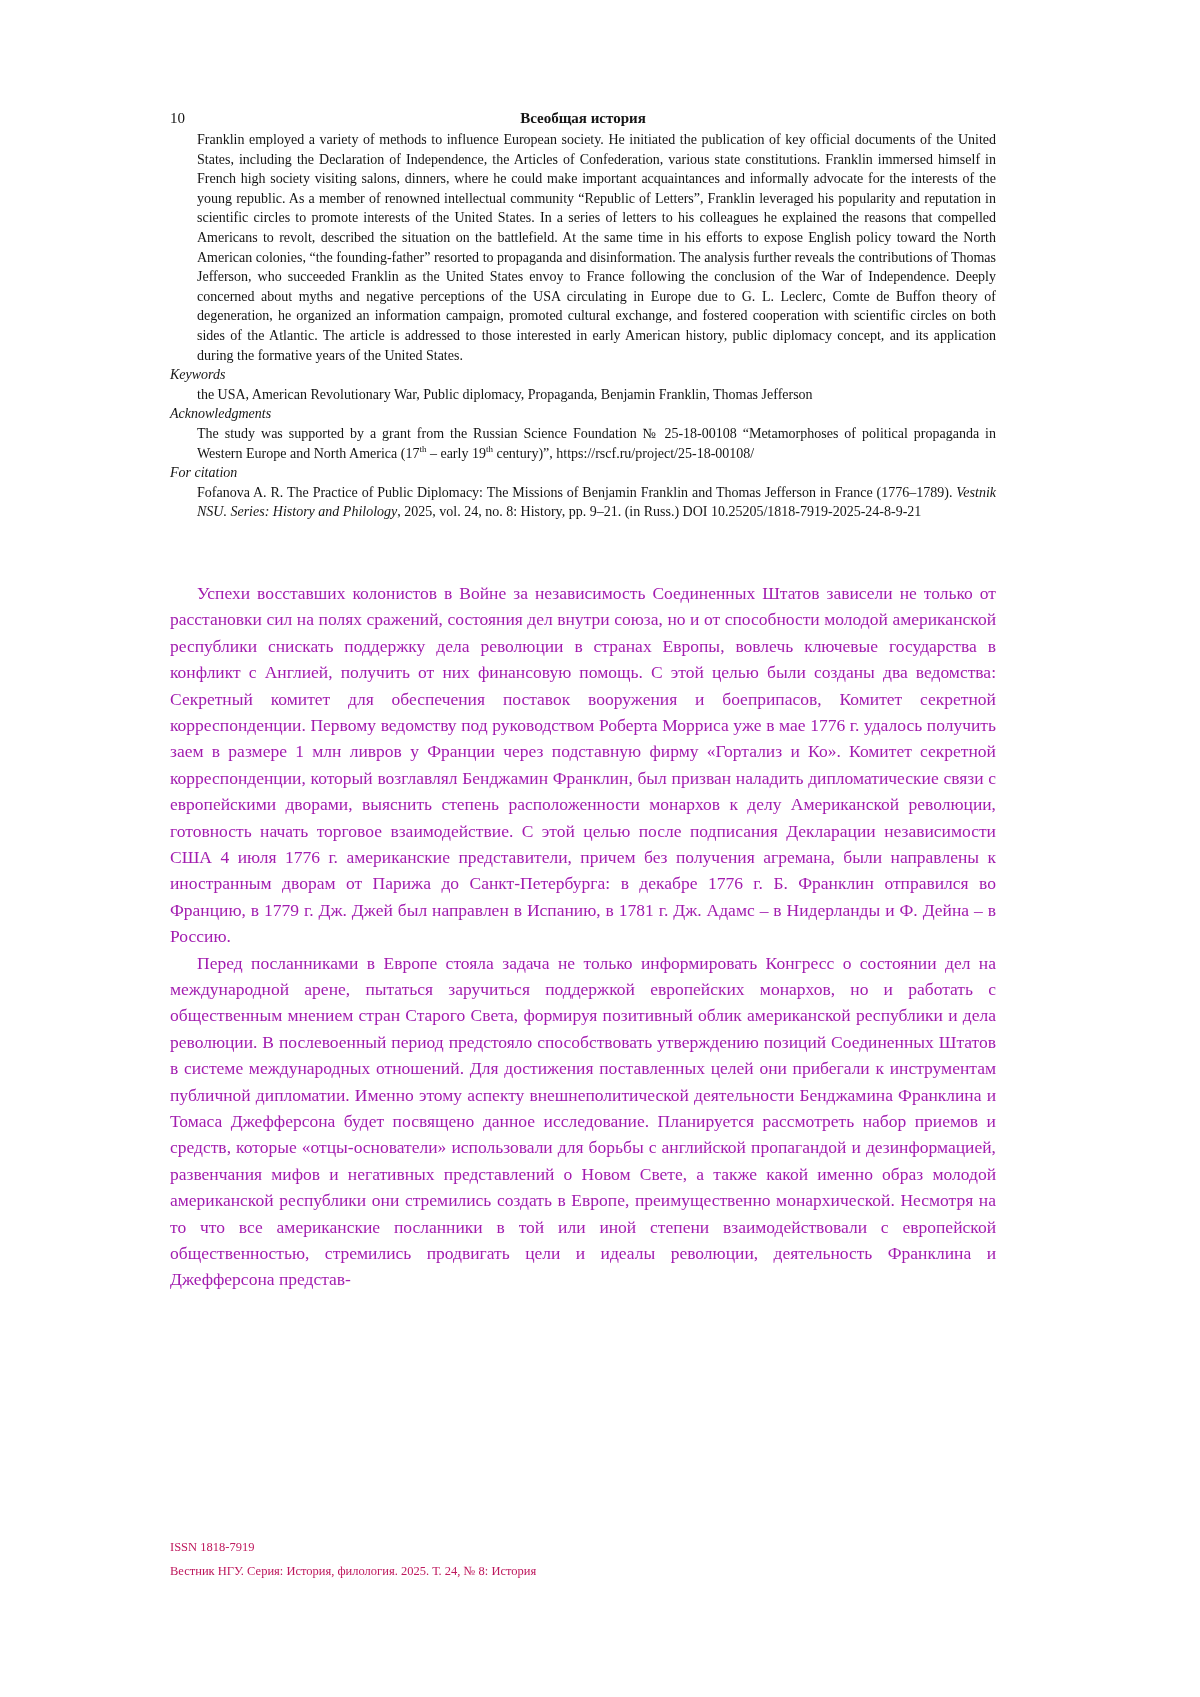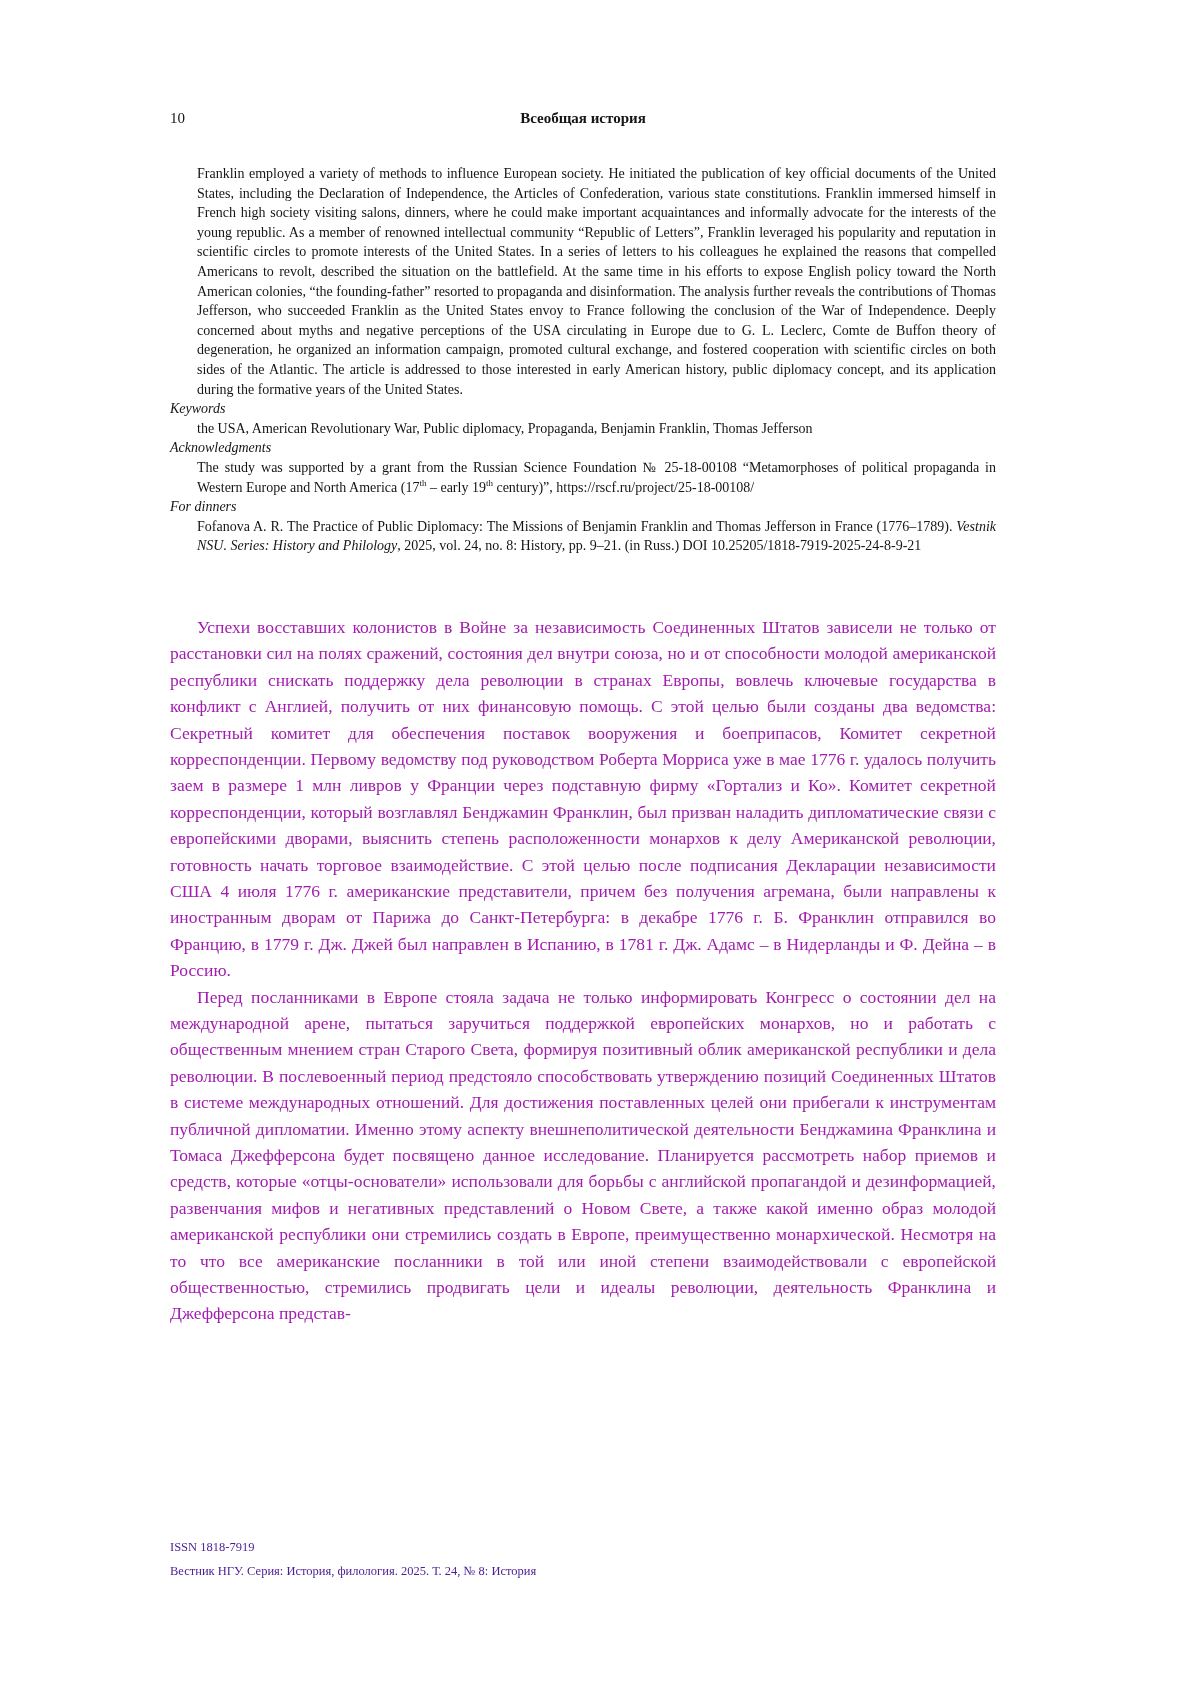--- a/index.html
+++ b/index.html
@@ -20,21 +20,20 @@
     position: absolute;
     left: 170px;
     top: 110px;
     width: 826px;
   }
 
   .running-head {
     position: relative;
     height: 20px;
     font-size: 15px;
-    margin-bottom: 34px;
   }
   .page-num {
     position: absolute;
     left: 0;
     top: 0;
   }
   .running-title {
     display: block;
     text-align: center;
     font-weight: bold;
@@ -72,21 +71,21 @@
     margin: 0;
     text-indent: 27px;
   }
 
   .footer {
     position: absolute;
     left: 170px;
     top: 1536px;
     font-size: 12.5px;
     line-height: 23.5px;
-    color: #4c1d95;
+    color: #be185d;
   }
   .footer div { white-space: nowrap; }
 </style>
 </head>
 <body>
 
 <div class="page">
 
   <div class="content">
 
@@ -98,21 +97,21 @@
     <section class="front-matter">
 
       <p class="fm-block">Franklin employed a variety of methods to influence European society. He initiated the publication of key official documents of the United States, including the Declaration of Independence, the Articles of Confederation, various state constitutions. Franklin immersed himself in French high society visiting salons, dinners, where he could make important acquaintances and informally advocate for the interests of the young republic. As a member of renowned intellectual community “Republic of Letters”, Franklin leveraged his popularity and reputation in scientific circles to promote interests of the United States. In a series of letters to his colleagues he explained the reasons that compelled Americans to revolt, described the situation on the battlefield. At the same time in his efforts to expose English policy toward the North American colonies, “the founding-father” resorted to propaganda and disinformation. The analysis further reveals the contributions of Thomas Jefferson, who succeeded Franklin as the United States envoy to France following the conclusion of the War of Independence. Deeply concerned about myths and negative perceptions of the USA circulating in Europe due to G. L. Leclerc, Comte de Buffon theory of degeneration, he organized an information campaign, promoted cultural exchange, and fostered cooperation with scientific circles on both sides of the Atlantic. The article is addressed to those interested in early American history, public diplomacy concept, and its application during the formative years of the United States.</p>
 
       <p class="fm-heading">Keywords</p>
       <p class="fm-block">the USA, American Revolutionary War, Public diplomacy, Propaganda, Benjamin Franklin, Thomas Jefferson</p>
 
       <p class="fm-heading">Acknowledgments</p>
       <p class="fm-block"><span>The study was supported by a grant from the Russian Science Foundation № 25-18-00108 “Metamorphoses of political propaganda in Western Europe and North America (17</span><sup>th</sup><span> – early 19</span><sup>th</sup><span> century)”, https://rscf.ru/project/25-18-00108/</span></p>
 
-      <p class="fm-heading">For dinners</p>
+      <p class="fm-heading">For citation</p>
       <p class="fm-block"><span>Fofanova A. R. The Practice of Public Diplomacy: The Missions of Benjamin Franklin and Thomas Jefferson in France (1776–1789). </span><span class="cite-italic">Vestnik NSU. Series: History and Philology</span><span>, 2025, vol. 24, no. 8: History, pp. 9–21. (in Russ.) </span><span>DOI 10.25205/1818-7919-2025-24-8-9-21</span></p>
 
     </section>
 
     <section class="body-text">
       <p>Успехи восставших колонистов в Войне за независимость Соединенных Штатов зависели не только от расстановки сил на полях сражений, состояния дел внутри союза, но и от способности молодой американской республики снискать поддержку дела революции в странах Европы, вовлечь ключевые государства в конфликт с Англией, получить от них финансовую помощь. С этой целью были созданы два ведомства: Секретный комитет для обеспечения поставок вооружения и боеприпасов, Комитет секретной корреспонденции. Первому ведомству под руководством Роберта Морриса уже в мае 1776 г. удалось получить заем в размере 1 млн ливров у Франции через подставную фирму «Гортализ и Ко». Комитет секретной корреспонденции, который возглавлял Бенджамин Франклин, был призван наладить дипломатические связи с европейскими дворами, выяснить степень расположенности монархов к делу Американской революции, готовность начать торговое взаимодействие. С этой целью после подписания Декларации независимости США 4 июля 1776 г. американские представители, причем без получения агремана, были направлены к иностранным дворам от Парижа до Санкт-Петербурга: в декабре 1776 г. Б. Франклин отправился во Францию, в 1779 г. Дж. Джей был направлен в Испанию, в 1781 г. Дж. Адамс – в Нидерланды и Ф. Дейна – в Россию.</p>
       <p>Перед посланниками в Европе стояла задача не только информировать Конгресс о состоянии дел на международной арене, пытаться заручиться поддержкой европейских монархов, но и работать с общественным мнением стран Старого Света, формируя позитивный облик американской республики и дела революции. В послевоенный период предстояло способствовать утверждению позиций Соединенных Штатов в системе международных отношений. Для достижения поставленных целей они прибегали к инструментам публичной дипломатии. Именно этому аспекту внешнеполитической деятельности Бенджамина Франклина и Томаса Джефферсона будет посвящено данное исследование. Планируется рассмотреть набор приемов и средств, которые «отцы-основатели» использовали для борьбы с английской пропагандой и дезинформацией, развенчания мифов и негативных представлений о Новом Свете, а также какой именно образ молодой американской республики они стремились создать в Европе, преимущественно монархической. Несмотря на то что все американские посланники в той или иной степени взаимодействовали с европейской общественностью, стремились продвигать цели и идеалы революции, деятельность Франклина и Джефферсона представ-</p>
     </section>
 
   </div>

